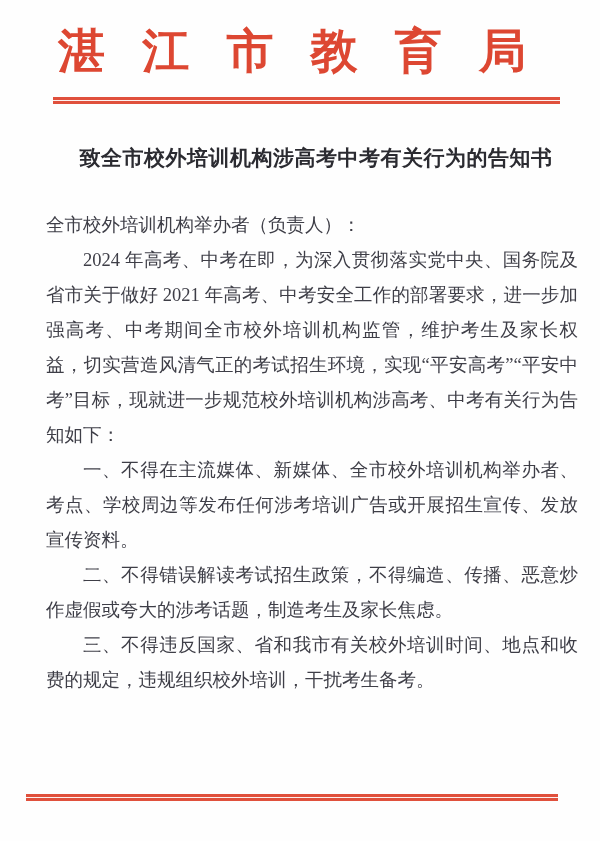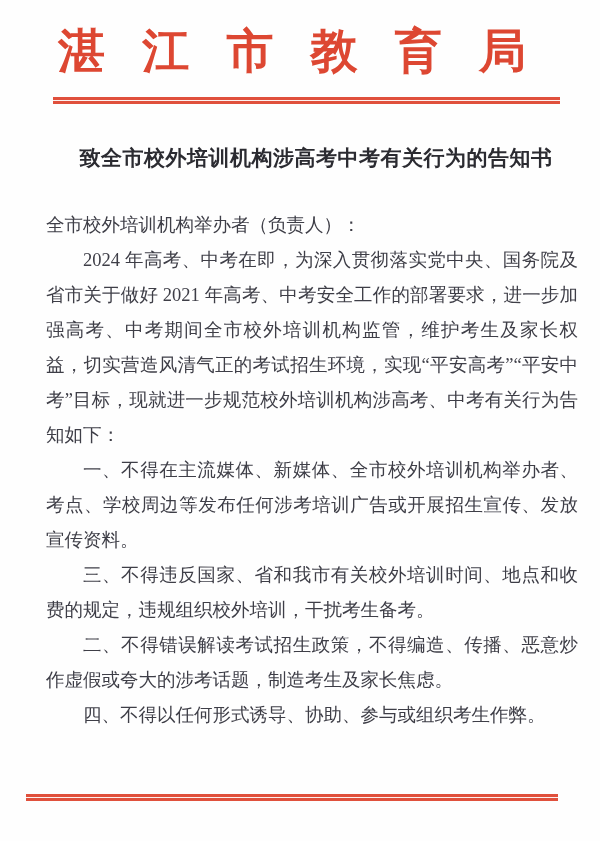--- a/index.html
+++ b/index.html
@@ -89,23 +89,22 @@
     <div class="gap"></div>
     <div class="r2"></div>
   </div>
 
   <div class="doc-title">致全市校外培训机构涉高考中考有关行为的告知书</div>
 
   <div class="body-text">
     <p>全市校外培训机构举办者（负责人）：</p>
     <p class="indent">2024 年高考、中考在即，为深入贯彻落实党中央、国务院及省市关于做好 2021 年高考、中考安全工作的部署要求，进一步加强高考、中考期间全市校外培训机构监管，维护考生及家长权益，切实营造风清气正的考试招生环境，实现“平安高考”“平安中考”目标，现就进一步规范校外培训机构涉高考、中考有关行为告知如下：</p>
     <p class="indent">一、不得在主流媒体、新媒体、全市校外培训机构举办者、考点、学校周边等发布任何涉考培训广告或开展招生宣传、发放宣传资料。</p>
+    <p class="indent">二、不得错误解读考试招生政策，不得编造、传播、恶意炒作虚假或夸大的涉考话题，制造考生及家长焦虑。</p>
     <p class="indent">三、不得违反国家、省和我市有关校外培训时间、地点和收费的规定，违规组织校外培训，干扰考生备考。</p>
-    <p class="indent">二、不得错误解读考试招生政策，不得编造、传播、恶意炒作虚假或夸大的涉考话题，制造考生及家长焦虑。</p>
-    <p class="indent">四、不得以任何形式诱导、协助、参与或组织考生作弊。</p>
   </div>
 
   <div class="double-rule rule-bottom">
     <div class="r1"></div>
     <div class="gap"></div>
     <div class="r2"></div>
   </div>
 
 </div>
 

